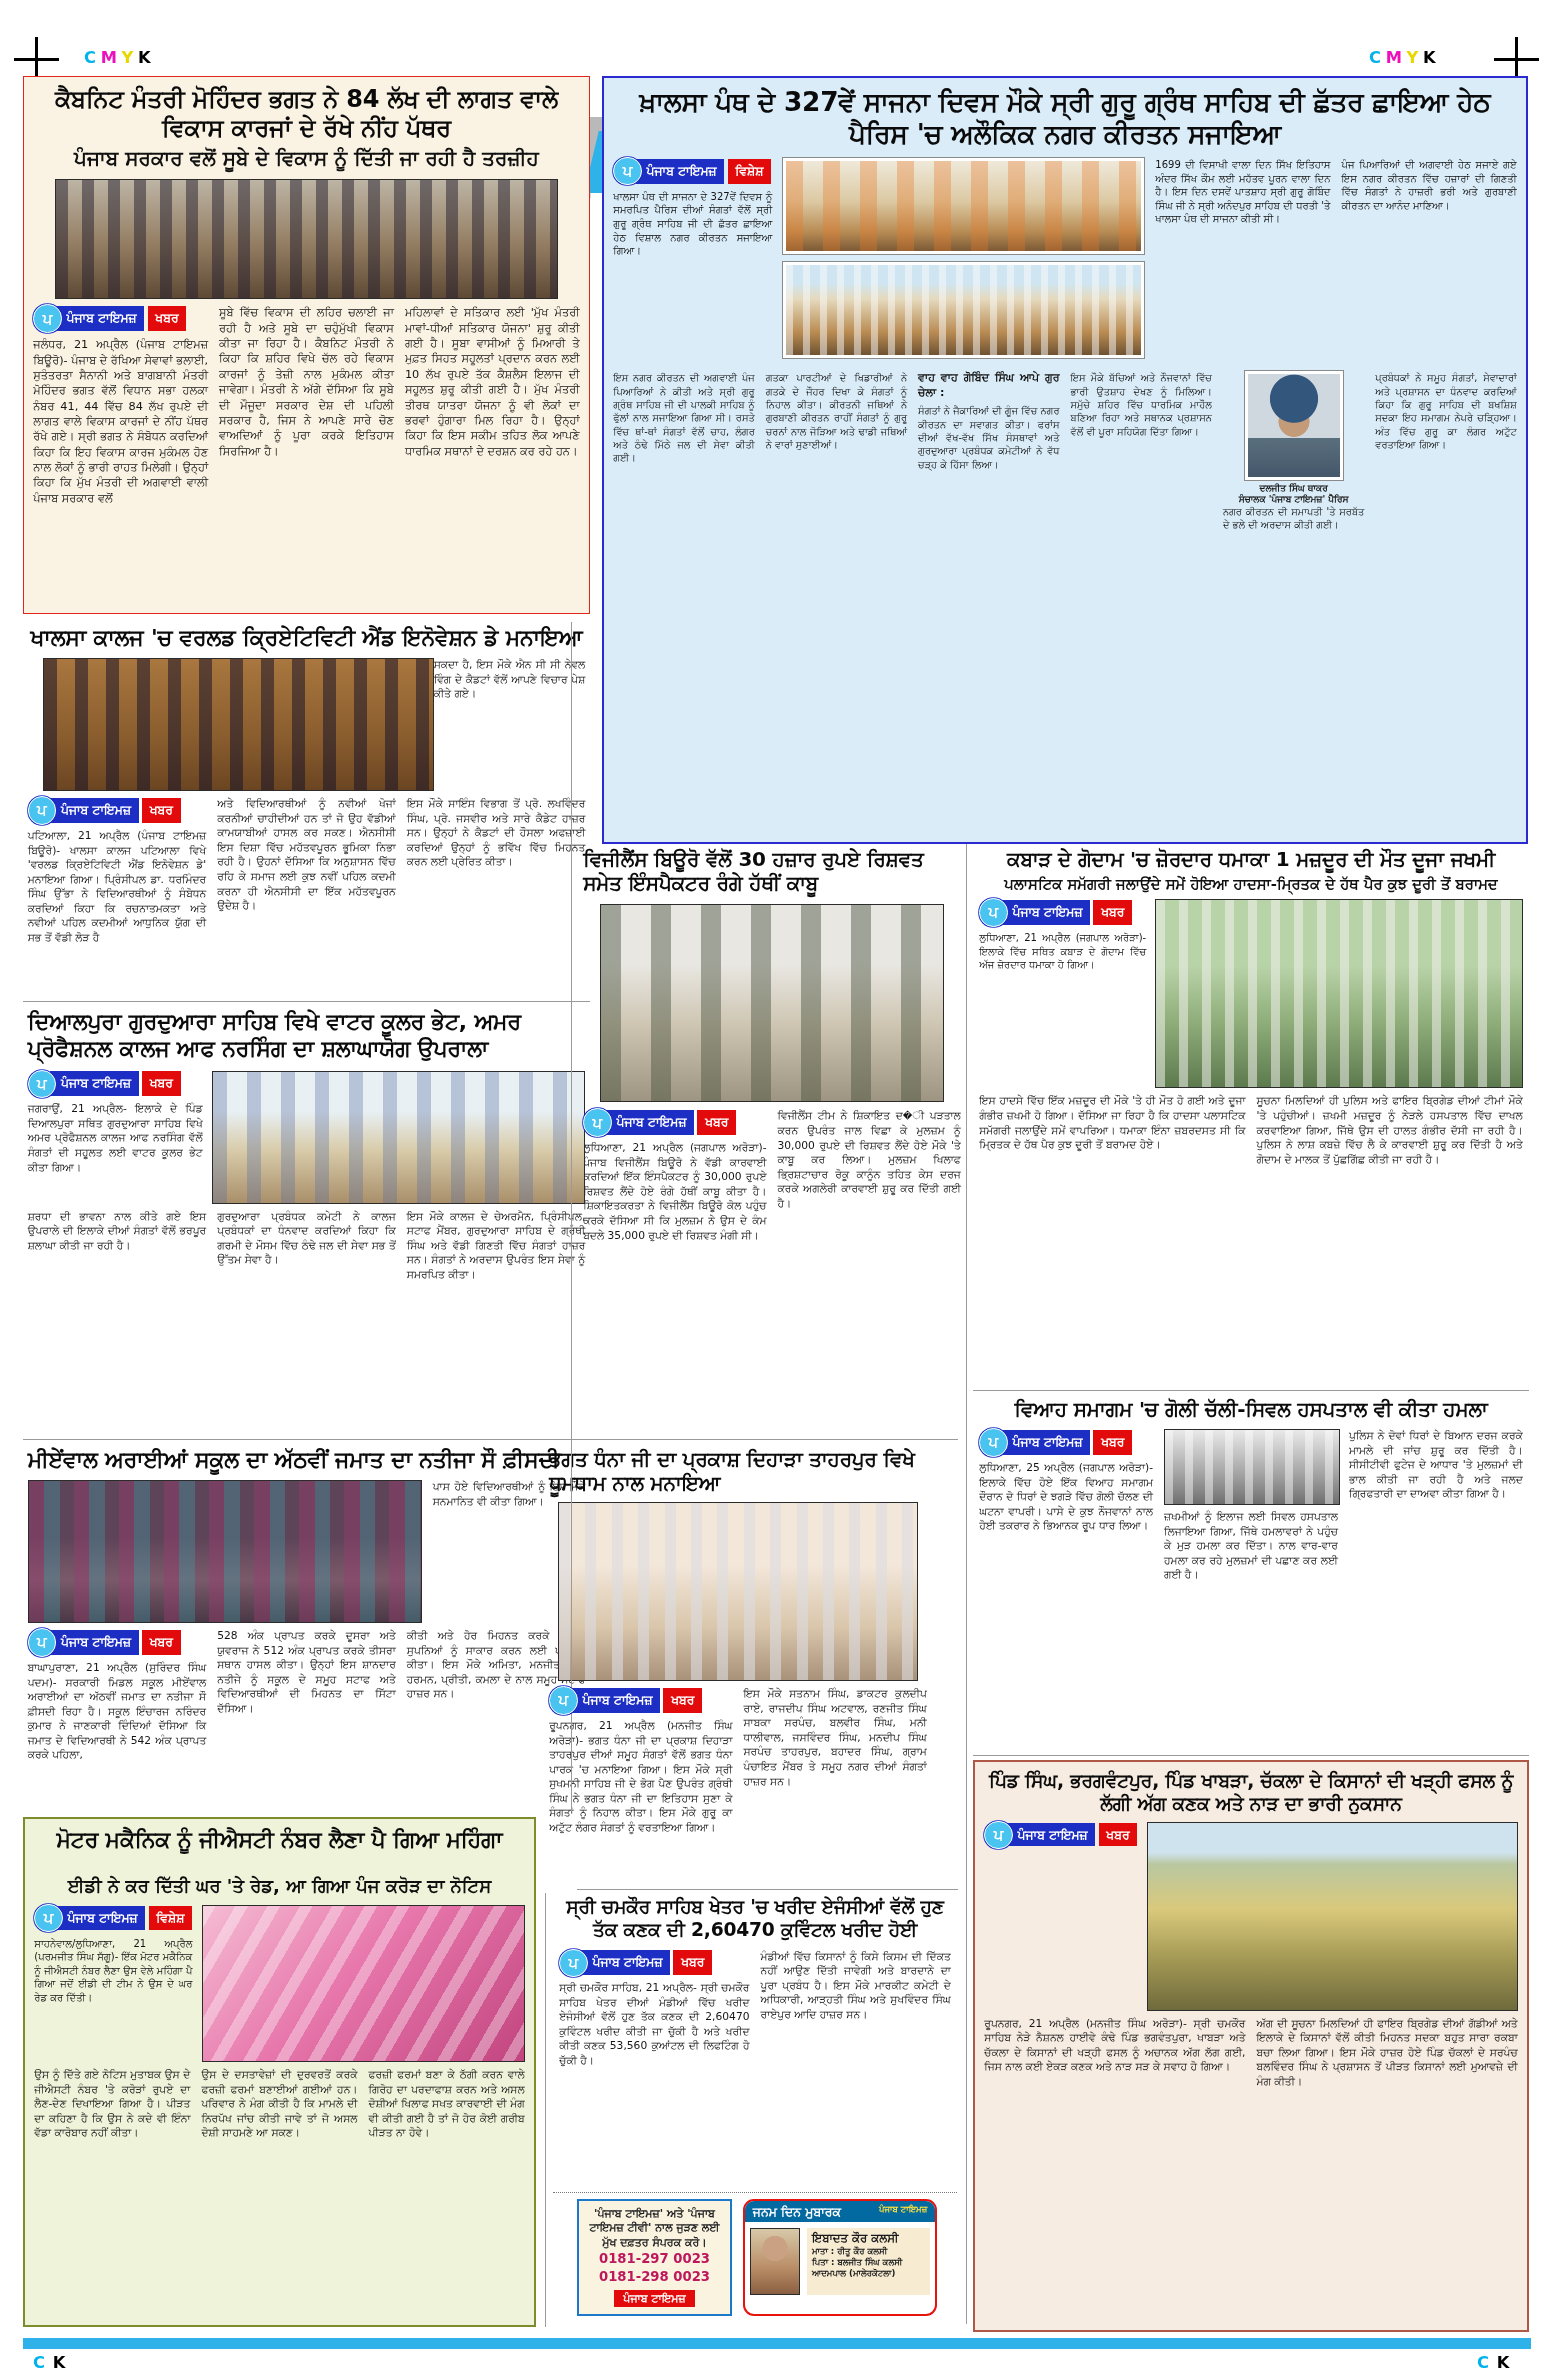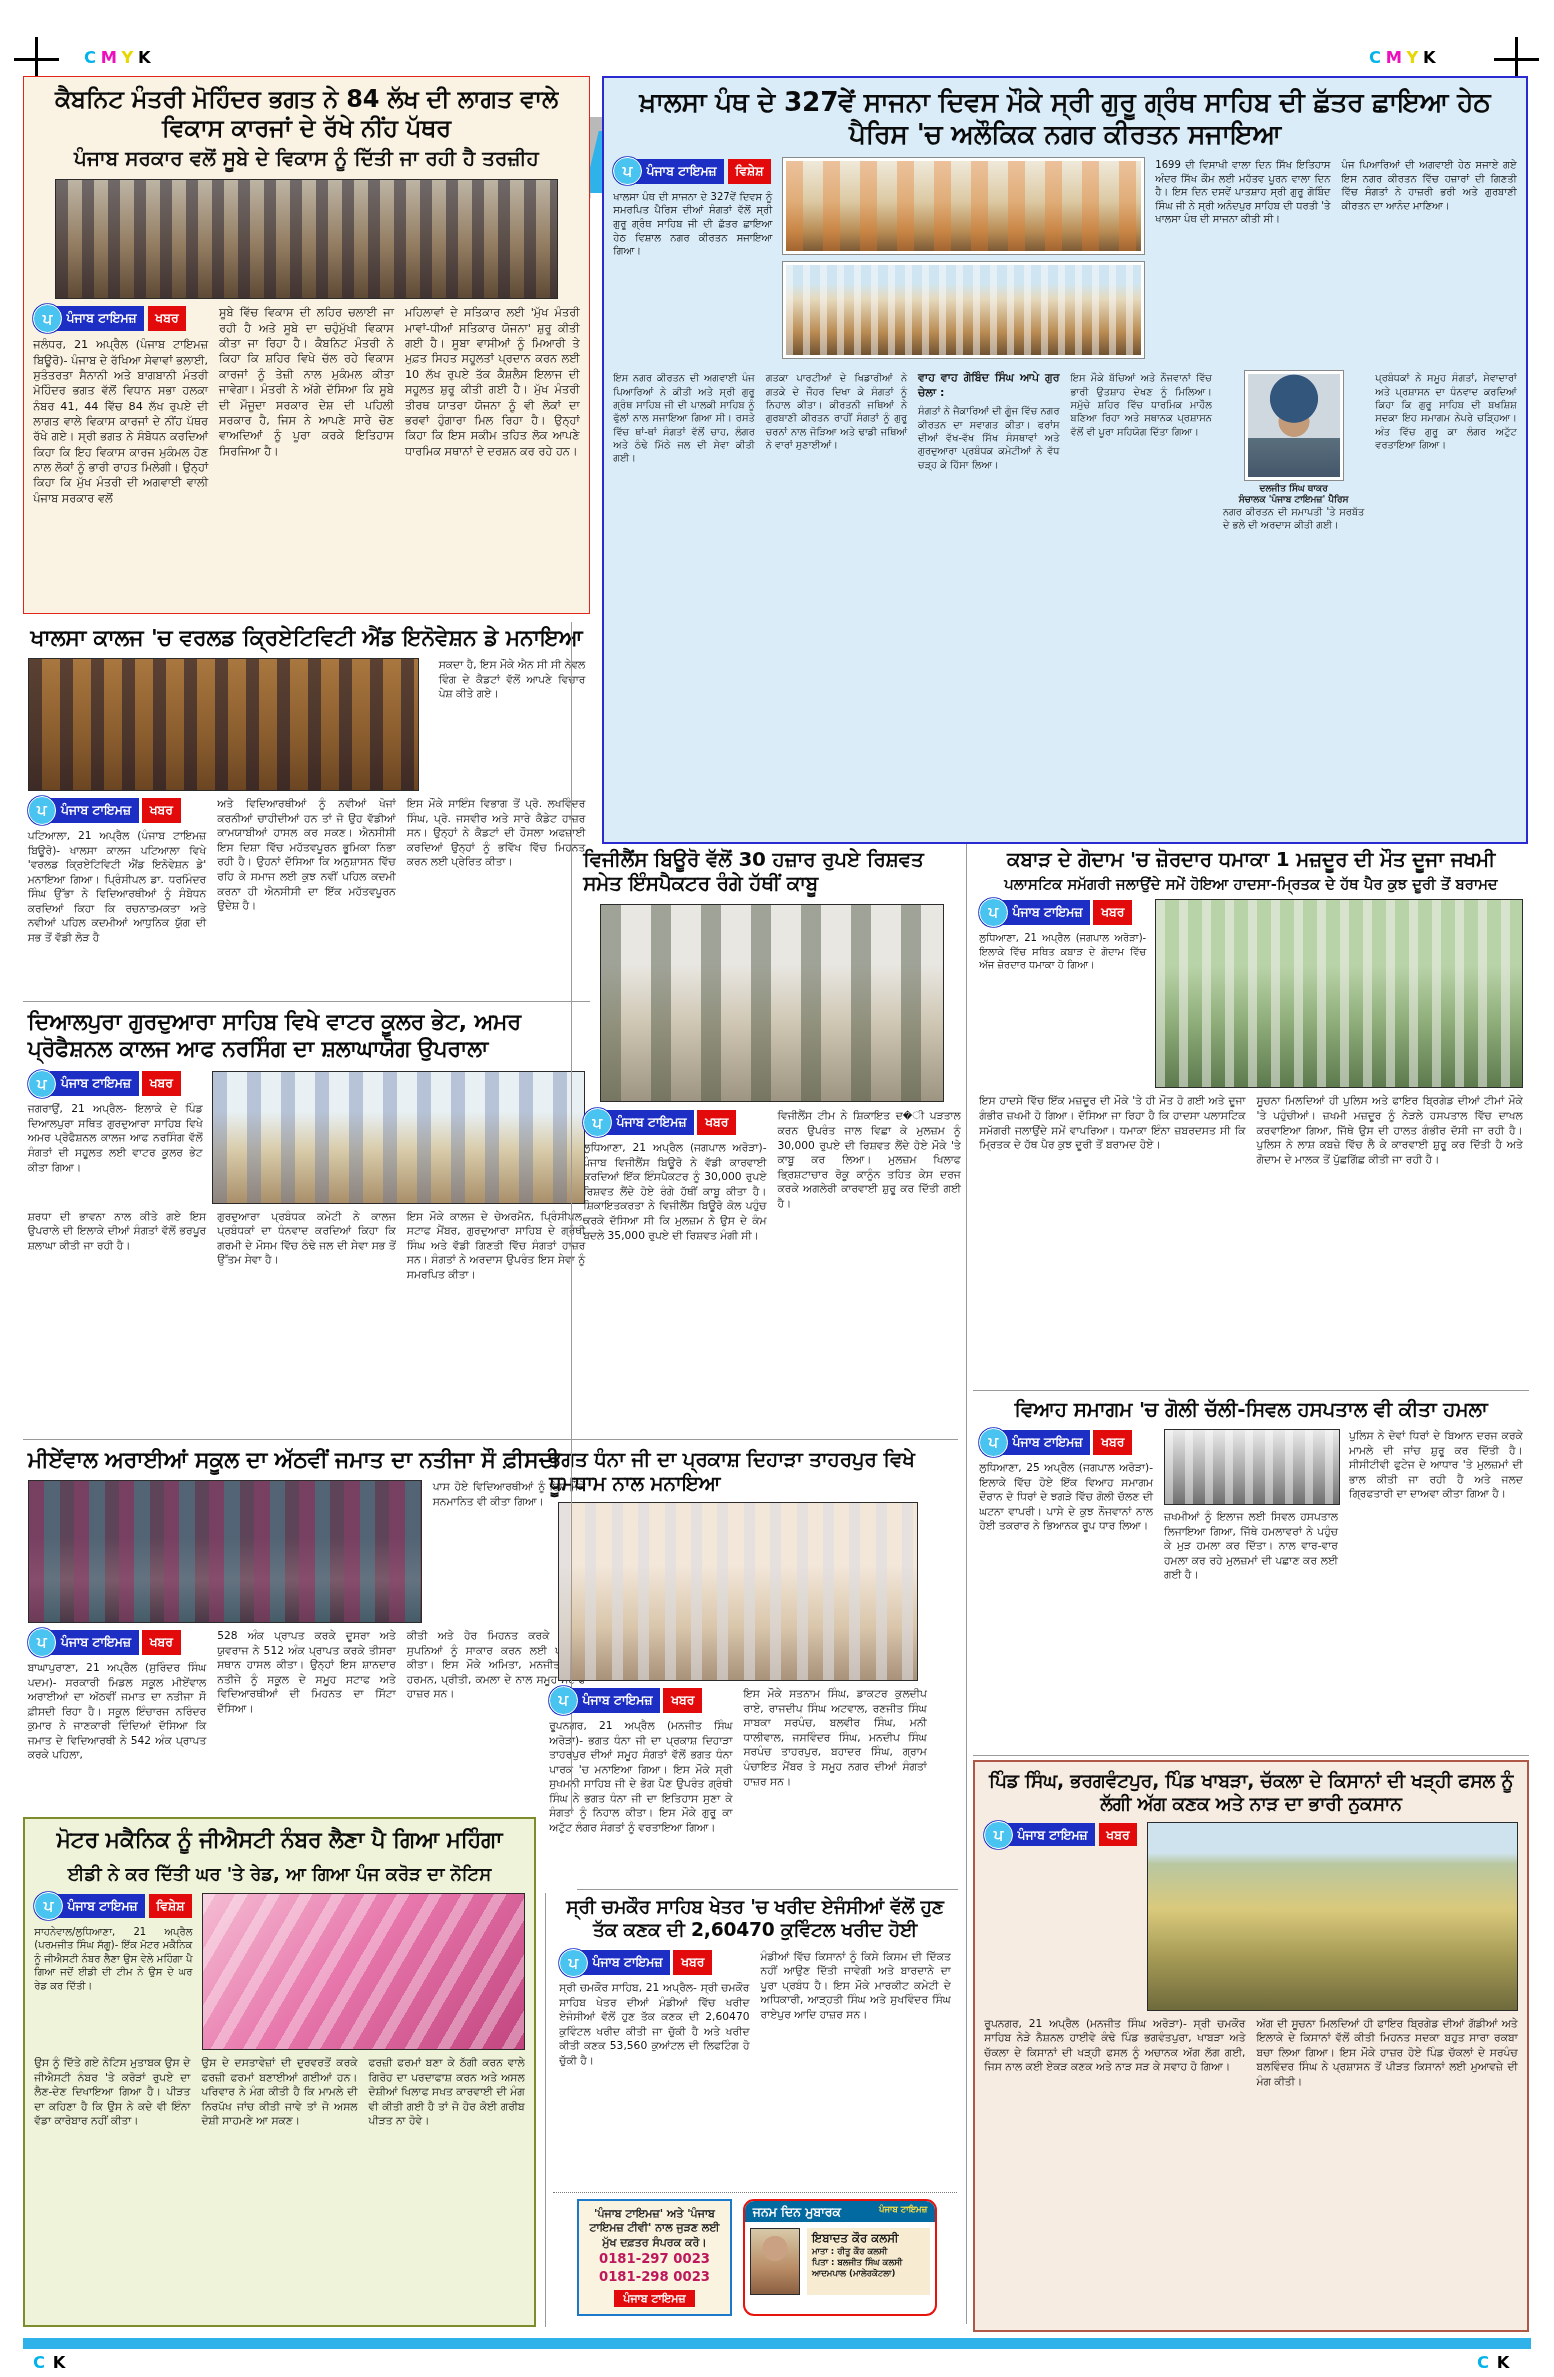--- a/index.html
+++ b/index.html
@@ -193,21 +193,21 @@
         <div class="caption">ਦਲਜੀਤ ਸਿੰਘ ਥਾਕਰ</div>
         <div class="caption" style="margin-top:0;">ਸੰਚਾਲਕ 'ਪੰਜਾਬ ਟਾਇਮਜ਼' ਪੈਰਿਸ</div>
         <span>ਨਗਰ ਕੀਰਤਨ ਦੀ ਸਮਾਪਤੀ 'ਤੇ ਸਰਬੱਤ ਦੇ ਭਲੇ ਦੀ ਅਰਦਾਸ ਕੀਤੀ ਗਈ।</span>
       </div>
       <div class="col"><span>ਪ੍ਰਬੰਧਕਾਂ ਨੇ ਸਮੂਹ ਸੰਗਤਾਂ, ਸੇਵਾਦਾਰਾਂ ਅਤੇ ਪ੍ਰਸ਼ਾਸਨ ਦਾ ਧੰਨਵਾਦ ਕਰਦਿਆਂ ਕਿਹਾ ਕਿ ਗੁਰੂ ਸਾਹਿਬ ਦੀ ਬਖਸ਼ਿਸ਼ ਸਦਕਾ ਇਹ ਸਮਾਗਮ ਨੇਪਰੇ ਚੜ੍ਹਿਆ। ਅੰਤ ਵਿੱਚ ਗੁਰੂ ਕਾ ਲੰਗਰ ਅਟੁੱਟ ਵਰਤਾਇਆ ਗਿਆ।</span></div>
     </div>
   </section>
 
   <section class="abs article" style="left:23px;top:622px;width:567px;height:376px;padding:3.1px 4.7px;">
     <div class="hl hl-30">ਖਾਲਸਾ ਕਾਲਜ 'ਚ ਵਰਲਡ ਕ੍ਰਿਏਟਿਵਿਟੀ ਐਂਡ ਇਨੋਵੇਸ਼ਨ ਡੇ ਮਨਾਇਆ</div>
-    <div style="display:flex;gap:20px;margin-top:6.2px;">
+    <div style="display:flex;gap:0;margin-top:6.2px;margin-left:15px;">
       <div class="photo ph-wood" style="flex:0 0 389px;height:131px;"></div>
       <div class="col fs14"><span>ਸਕਦਾ ਹੈ, ਇਸ ਮੌਕੇ ਐਨ ਸੀ ਸੀ ਨੇਵਲ ਵਿੰਗ ਦੇ ਕੈਡਟਾਂ ਵੱਲੋਂ ਆਪਣੇ ਵਿਚਾਰ ਪੇਸ਼ ਕੀਤੇ ਗਏ।</span></div>
     </div>
     <div class="cols fs14">
       <div class="col">
         <div class="badge">
           <span class="badge-circle">ਪ</span>
           <span class="badge-paper">ਪੰਜਾਬ ਟਾਇਮਜ਼</span>
           <span class="badge-tag">ਖਬਰ</span>
         </div>
@@ -324,21 +324,21 @@
           <span class="badge-tag">ਖਬਰ</span>
         </div>
         <span>ਰੂਪਨਗਰ, 21 ਅਪ੍ਰੈਲ (ਮਨਜੀਤ ਸਿੰਘ ਅਰੋੜਾ)- ਭਗਤ ਧੰਨਾ ਜੀ ਦਾ ਪ੍ਰਕਾਸ਼ ਦਿਹਾੜਾ ਤਾਹਰਪੁਰ ਦੀਆਂ ਸਮੂਹ ਸੰਗਤਾਂ ਵੱਲੋਂ ਭਗਤ ਧੰਨਾ ਪਾਰਕ 'ਚ ਮਨਾਇਆ ਗਿਆ। ਇਸ ਮੌਕੇ ਸ੍ਰੀ ਸੁਖਮਨੀ ਸਾਹਿਬ ਜੀ ਦੇ ਭੋਗ ਪੈਣ ਉਪਰੰਤ ਗ੍ਰੰਥੀ ਸਿੰਘ ਨੇ ਭਗਤ ਧੰਨਾ ਜੀ ਦਾ ਇਤਿਹਾਸ ਸੁਣਾ ਕੇ ਸੰਗਤਾਂ ਨੂੰ ਨਿਹਾਲ ਕੀਤਾ। ਇਸ ਮੌਕੇ ਗੁਰੂ ਕਾ ਅਟੁੱਟ ਲੰਗਰ ਸੰਗਤਾਂ ਨੂੰ ਵਰਤਾਇਆ ਗਿਆ।</span>
       </div>
       <div class="col"><span>ਇਸ ਮੌਕੇ ਸਤਨਾਮ ਸਿੰਘ, ਡਾਕਟਰ ਕੁਲਦੀਪ ਰਾਏ, ਰਾਜਦੀਪ ਸਿੰਘ ਅਟਵਾਲ, ਰਣਜੀਤ ਸਿੰਘ ਸਾਬਕਾ ਸਰਪੰਚ, ਬਲਵੀਰ ਸਿੰਘ, ਮਨੀ ਧਾਲੀਵਾਲ, ਜਸਵਿੰਦਰ ਸਿੰਘ, ਮਨਦੀਪ ਸਿੰਘ ਸਰਪੰਚ ਤਾਹਰਪੁਰ, ਬਹਾਦਰ ਸਿੰਘ, ਗ੍ਰਾਮ ਪੰਚਾਇਤ ਮੈਂਬਰ ਤੇ ਸਮੂਹ ਨਗਰ ਦੀਆਂ ਸੰਗਤਾਂ ਹਾਜ਼ਰ ਸਨ।</span></div>
     </div>
   </section>
 
   <section class="abs article bord-green" style="left:23px;top:1817px;width:513px;height:510px;">
     <div class="hl hl-30">ਮੋਟਰ ਮਕੈਨਿਕ ਨੂੰ ਜੀਐਸਟੀ ਨੰਬਰ ਲੈਣਾ ਪੈ ਗਿਆ ਮਹਿੰਗਾ</div>
-    <div class="subhl" style="font-size:18px;margin-top:9px;">ਈਡੀ ਨੇ ਕਰ ਦਿੱਤੀ ਘਰ 'ਤੇ ਰੇਡ, ਆ ਗਿਆ ਪੰਜ ਕਰੋੜ ਦਾ ਨੋਟਿਸ</div>
+    <div class="subhl" style="font-size:18px;margin-top:21px;">ਈਡੀ ਨੇ ਕਰ ਦਿੱਤੀ ਘਰ 'ਤੇ ਰੇਡ, ਆ ਗਿਆ ਪੰਜ ਕਰੋੜ ਦਾ ਨੋਟਿਸ</div>
     <div style="display:flex;gap:9.3px;margin-top:7.8px;">
       <div class="col fs13" style="flex:0 0 155px;">
         <div class="badge">
           <span class="badge-circle">ਪ</span>
           <span class="badge-paper">ਪੰਜਾਬ ਟਾਇਮਜ਼</span>
           <span class="badge-tag">ਵਿਸ਼ੇਸ਼</span>
         </div>
         <span>ਸਾਹਨੇਵਾਲ/ਲੁਧਿਆਣਾ, 21 ਅਪ੍ਰੈਲ (ਪਰਮਜੀਤ ਸਿੰਘ ਸੱਗੂ)- ਇੱਕ ਮੋਟਰ ਮਕੈਨਿਕ ਨੂੰ ਜੀਐਸਟੀ ਨੰਬਰ ਲੈਣਾ ਉਸ ਵੇਲੇ ਮਹਿੰਗਾ ਪੈ ਗਿਆ ਜਦੋਂ ਈਡੀ ਦੀ ਟੀਮ ਨੇ ਉਸ ਦੇ ਘਰ ਰੇਡ ਕਰ ਦਿੱਤੀ।</span>
       </div>
       <div class="photo ph-pink" style="flex:1;height:155px;"></div>

